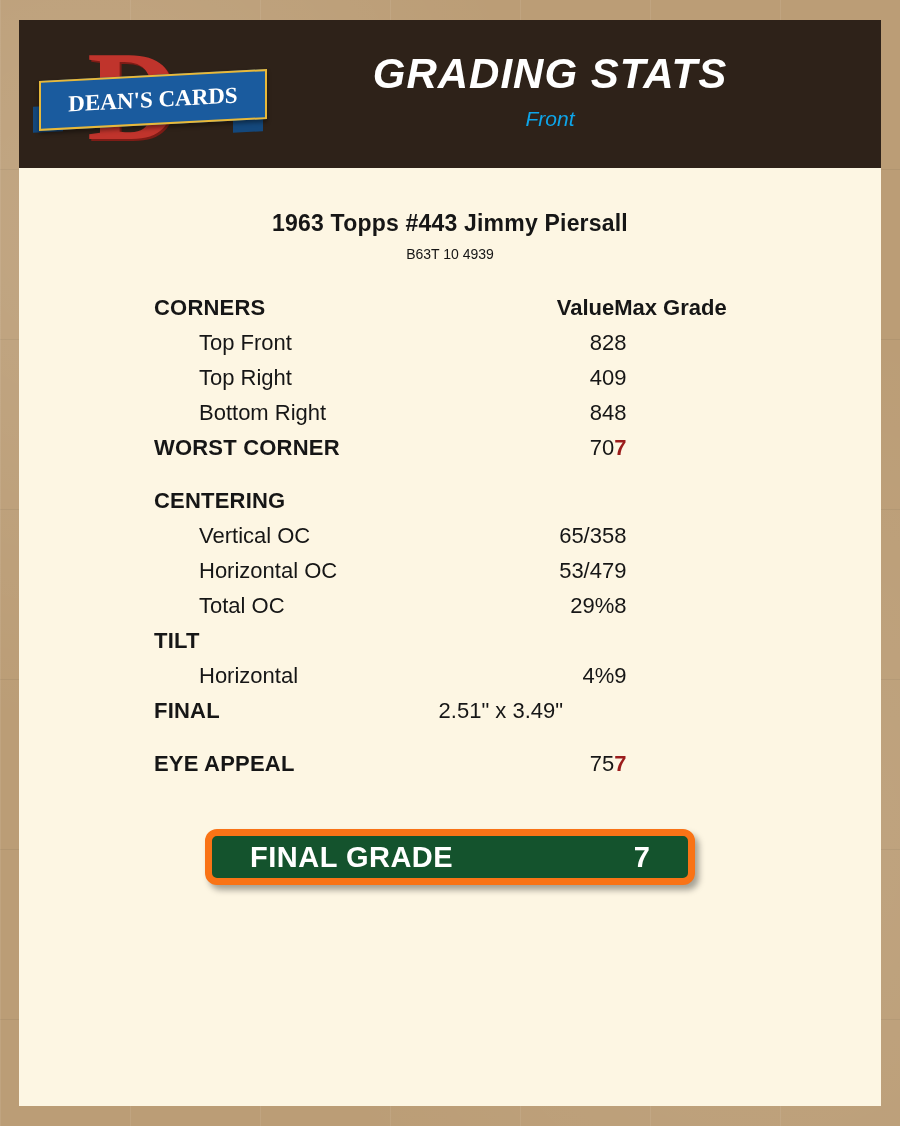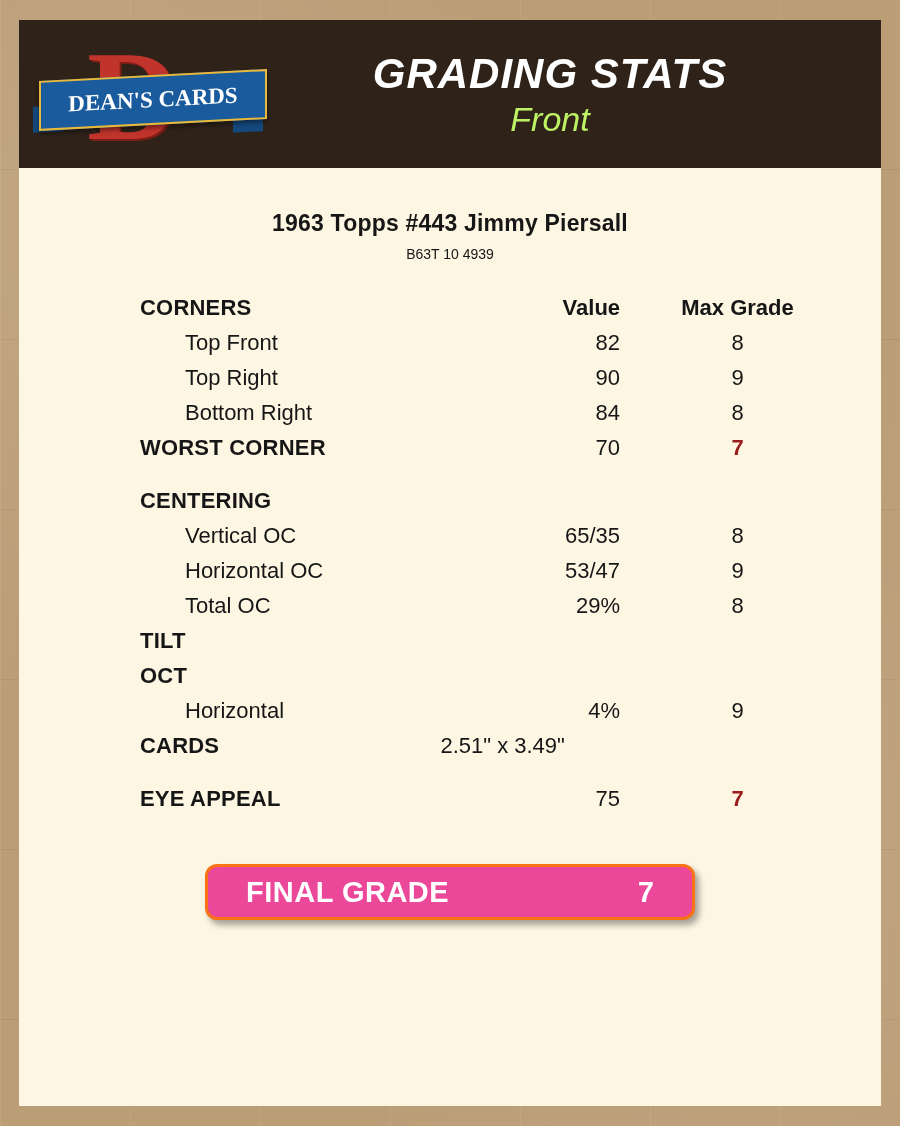--- a/index.html
+++ b/index.html
@@ -115,29 +115,29 @@
     font-style: italic;
   }
   .header-title {
     color: #ffffff;
     font-size: 42px;
     font-weight: bold;
     letter-spacing: 1px;
     line-height: 50px;
   }
   .header-sub {
-    color: #bef264;
-    font-size: 34px;
+    color: #0ea5e9;
+    font-size: 21px;
     font-weight: normal;
     line-height: 40px;
   }
 
   
   .body {
-    padding: 0 26px;
+    padding: 0 40px;
   }
   .card-title {
     text-align: center;
     font-size: 23px;
     font-weight: bold;
     color: #161616;
     margin-top: 42px;
     letter-spacing: 0.2px;
   }
   .card-sub {
@@ -171,21 +171,21 @@
   }
   td.label.indent {
     padding-left: 140px;
   }
   td.value {
     width: 29%;
     text-align: right;
   }
   td.grade {
     width: 29%;
-    text-align: center;
+    text-align: left;
   }
   td.grade.low {
     color: #9b1c1c;
     font-weight: bold;
   }
   tr.header-row td {
     font-weight: bold;
     margin-top: 21px;
   }
   tr.spacer td {
@@ -197,23 +197,23 @@
 
   
   .final-wrap {
     margin-top: 48px;
     display: flex;
     justify-content: center;
   }
   .final-bar {
     width: 490px;
     height: 56px;
-    background: #ec4899;
+    background: #14532d;
     border-radius: 12px;
-    border: 3px solid #f97316;
+    border: 7px solid #f97316;
     box-shadow: 4px 5px 6px rgba(0,0,0,0.35);
     display: flex;
     align-items: center;
     justify-content: space-between;
     padding: 0 38px;
     box-sizing: border-box;
   }
   .final-label {
     color: #ffffff;
     font-size: 29px;
@@ -261,21 +261,21 @@
           <td class="grade">Max Grade</td>
         </tr>
 
         <tr>
           <td class="label indent">Top Front</td>
           <td class="value">82</td>
           <td class="grade">8</td>
         </tr>
         <tr>
           <td class="label indent">Top Right</td>
-          <td class="value">90</td>
+          <td class="value">40</td>
           <td class="grade">9</td>
         </tr>
         <tr>
           <td class="label indent">Bottom Right</td>
           <td class="value">84</td>
           <td class="grade">8</td>
         </tr>
         <tr>
           <td class="label section">WORST CORNER</td>
           <td class="value">70</td>
@@ -307,32 +307,27 @@
           <td class="grade">8</td>
         </tr>
 
         <tr>
           <td class="label section">TILT</td>
           <td class="value"></td>
           <td class="grade"></td>
         </tr>
 
         <tr>
-          <td class="label section">OCT</td>
-          <td class="value"></td>
-          <td class="grade"></td>
-        </tr>
-        <tr>
           <td class="label indent">Horizontal</td>
           <td class="value">4%</td>
           <td class="grade">9</td>
         </tr>
 
         <tr>
-          <td class="label section">CARDS</td>
+          <td class="label section">FINAL</td>
           <td class="value size-value">2.51" x 3.49"</td>
           <td class="grade"></td>
         </tr>
 
         <tr class="spacer">
             <td colspan="3"></td>
           </tr>
 
         <tr>
           <td class="label section">EYE APPEAL</td>

